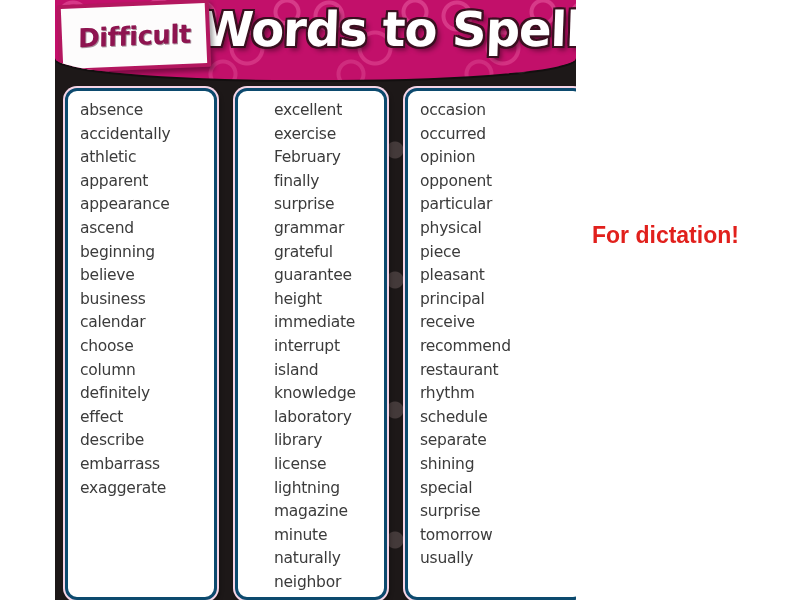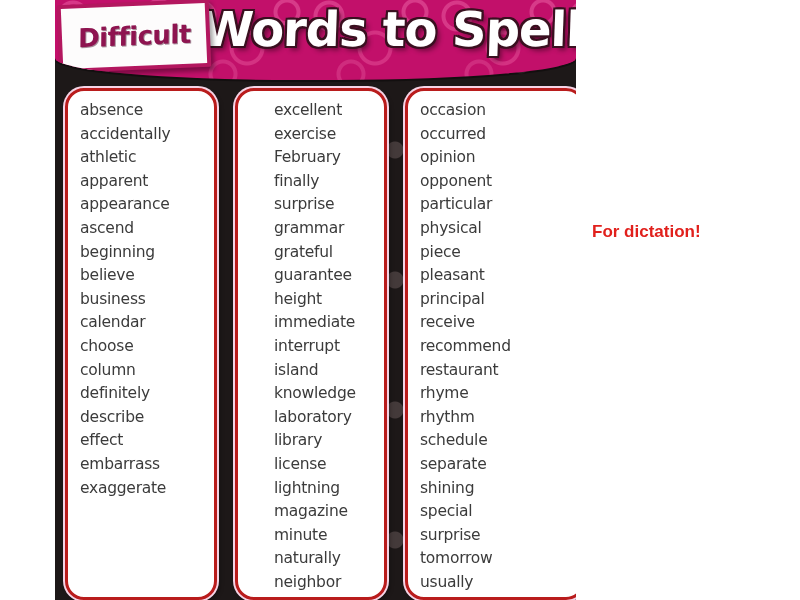--- a/index.html
+++ b/index.html
@@ -123,22 +123,22 @@
     top: 88px;
     width: 521px;
     height: 512px;
     display: flex;
     gap: 0;
   }
   .word-card {
     position: relative;
     box-sizing: border-box;
     background: #ffffff;
-    border: 3px solid #b91c1c;
-    border-radius: 19px;
+    border: 3px solid #0c4a6e;
+    border-radius: 12px;
     box-shadow: 0 0 0 2px #f5d4e6, 2px 3px 5px rgba(0,0,0,0.45);
     padding: 8px 4px 0 12px;
     overflow: hidden;
   }
   #card-1 { position:absolute; left: 10px;  top: 0; width: 152px; height: 512px; }
   #card-2 { position:absolute; left: 180px; top: 0; width: 152px; height: 512px; padding-left: 36px; }
   #card-3 { position:absolute; left: 350px; top: 0; width: 180px; height: 512px; }
 
   .word {
     font-family: "DejaVu Sans", sans-serif;
@@ -149,21 +149,21 @@
     letter-spacing: -0.25px;
   }
 
   
   #annotation {
     position: absolute;
     left: 592px;
     top: 222px;
     font-family: "Liberation Sans", sans-serif;
     font-weight: bold;
-    font-size: 17px;
+    font-size: 23px;
     color: #e1201c;
     white-space: nowrap;
   }
 </style>
 </head>
 <body>
 
 <div id="slide">
 
   <div id="poster">
@@ -185,22 +185,22 @@
           <div class="word">apparent</div>
           <div class="word">appearance</div>
           <div class="word">ascend</div>
           <div class="word">beginning</div>
           <div class="word">believe</div>
           <div class="word">business</div>
           <div class="word">calendar</div>
           <div class="word">choose</div>
           <div class="word">column</div>
           <div class="word">definitely</div>
+          <div class="word">effect</div>
           <div class="word">describe</div>
-          <div class="word">effect</div>
           <div class="word">embarrass</div>
           <div class="word">exaggerate</div>
         </div>
       <div class="word-card" id="card-2">
           <div class="word">excellent</div>
           <div class="word">exercise</div>
           <div class="word">February</div>
           <div class="word">finally</div>
           <div class="word">surprise</div>
           <div class="word">grammar</div>
@@ -226,21 +226,20 @@
           <div class="word">opinion</div>
           <div class="word">opponent</div>
           <div class="word">particular</div>
           <div class="word">physical</div>
           <div class="word">piece</div>
           <div class="word">pleasant</div>
           <div class="word">principal</div>
           <div class="word">receive</div>
           <div class="word">recommend</div>
           <div class="word">restaurant</div>
-          <div class="word">rhyme</div>
           <div class="word">rhythm</div>
           <div class="word">schedule</div>
           <div class="word">separate</div>
           <div class="word">shining</div>
           <div class="word">special</div>
           <div class="word">surprise</div>
           <div class="word">tomorrow</div>
           <div class="word">usually</div>
         </div>
     </div>

